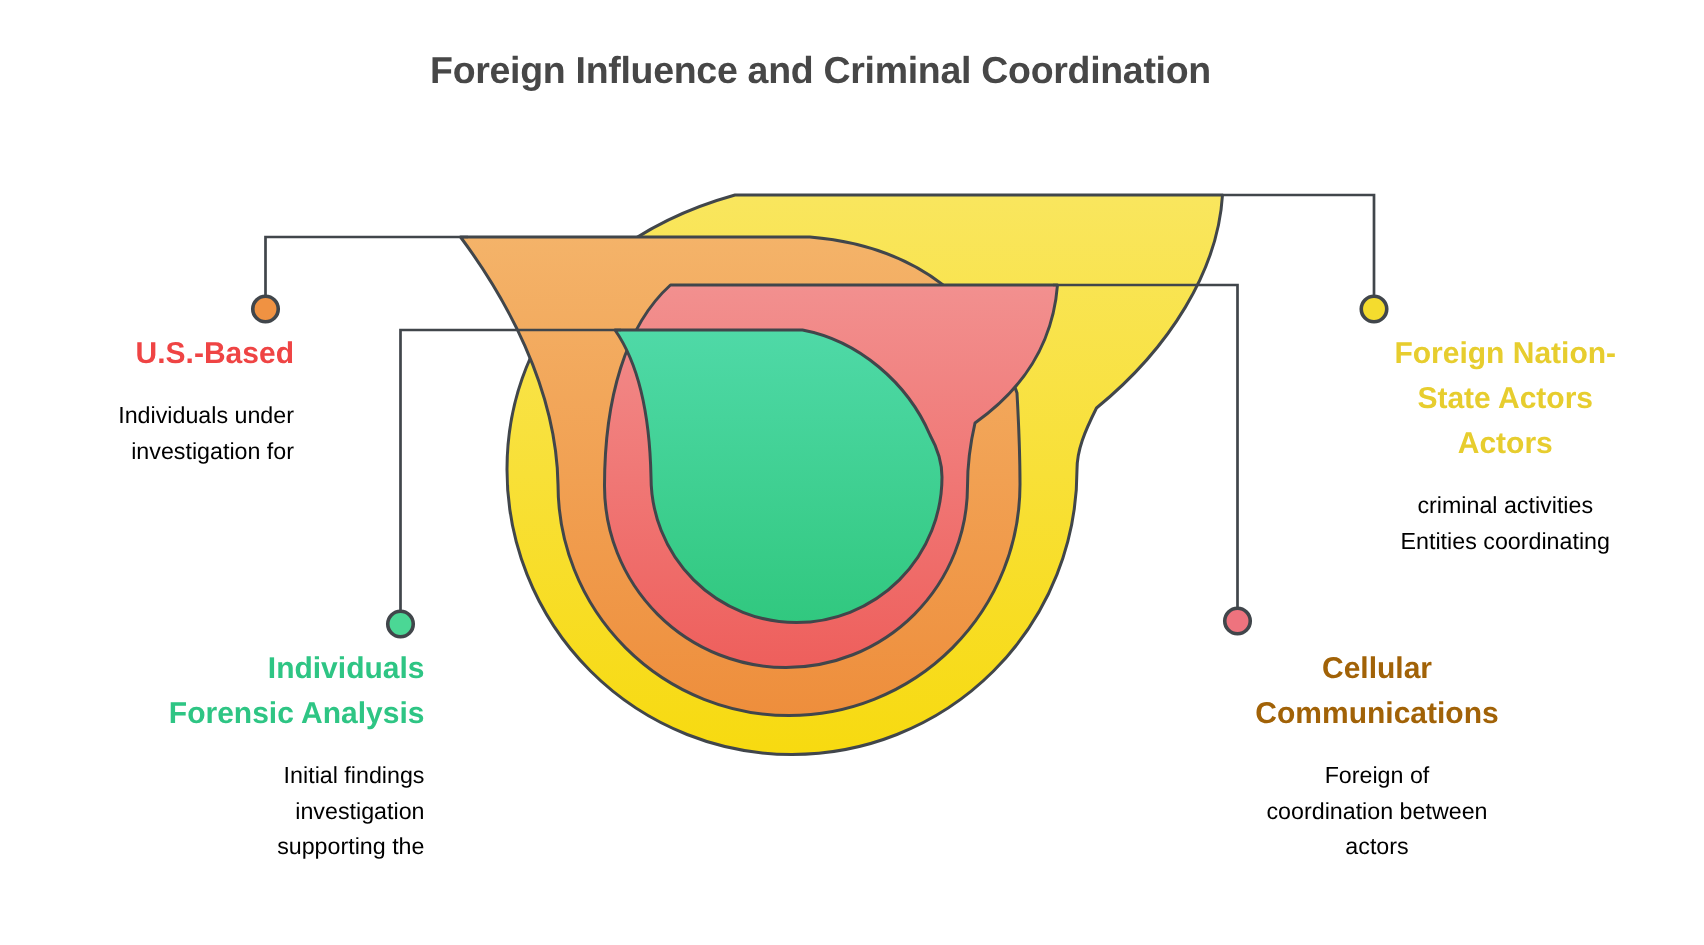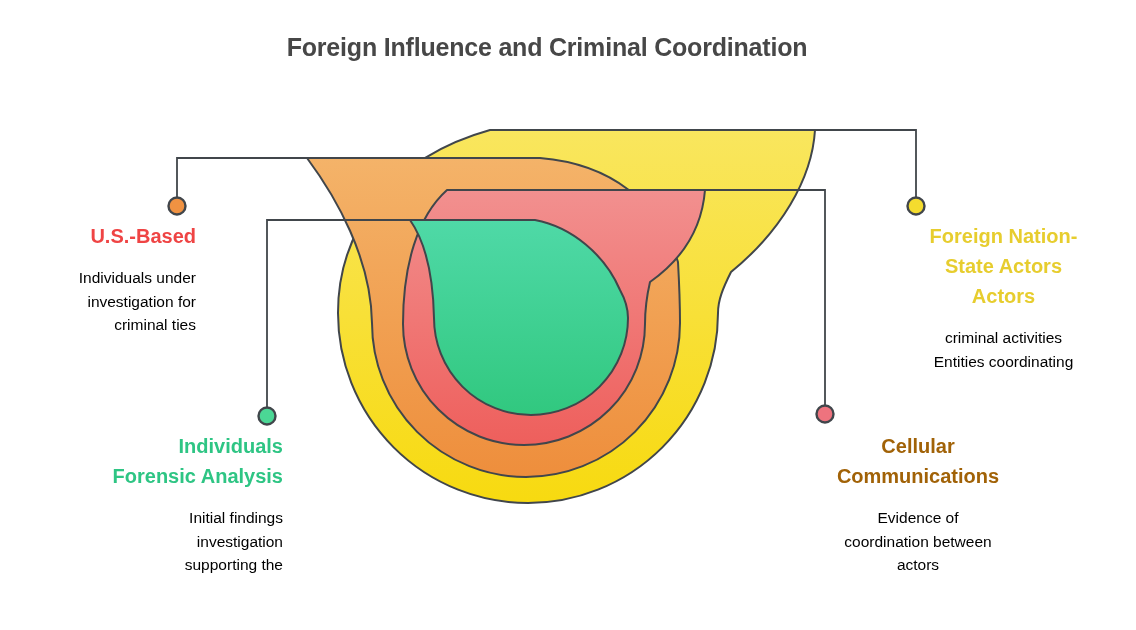--- a/index.html
+++ b/index.html
@@ -105,21 +105,20 @@
     </g>
   </svg>
 
   <div class="node-label label-us align-right">
     <div class="heading" style="color: #ef4444;">
       <div>U.S.-Based</div>
     </div>
     <div class="body">
       <div>Individuals under</div>
       <div>investigation for</div>
-      <div>criminal ties</div>
     </div>
   </div>
 
   <div class="node-label label-foreign align-left">
     <div class="heading" style="color: rgb(231, 205, 46);">
       <div>Foreign Nation-</div>
       <div>State Actors</div>
       <div>Actors</div>
     </div>
     <div class="body">
@@ -139,19 +138,19 @@
       <div>supporting the</div>
     </div>
   </div>
 
   <div class="node-label label-cellular align-left">
     <div class="heading" style="color: #a16207;">
       <div>Cellular</div>
       <div>Communications</div>
     </div>
     <div class="body">
-      <div>Evidence of</div>
+      <div>Foreign of</div>
       <div>coordination between</div>
       <div>actors</div>
     </div>
   </div>
 
 </div>
 
 </body></html>

